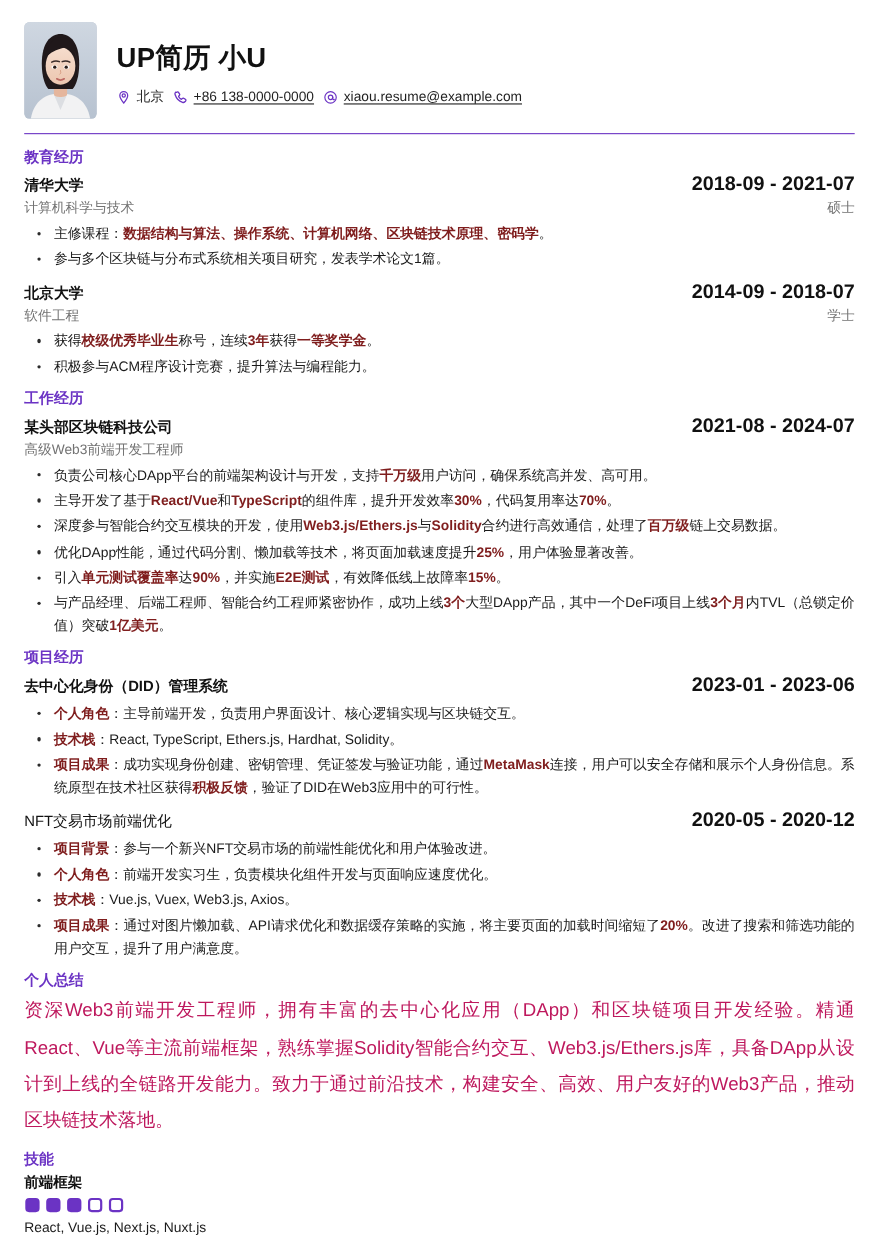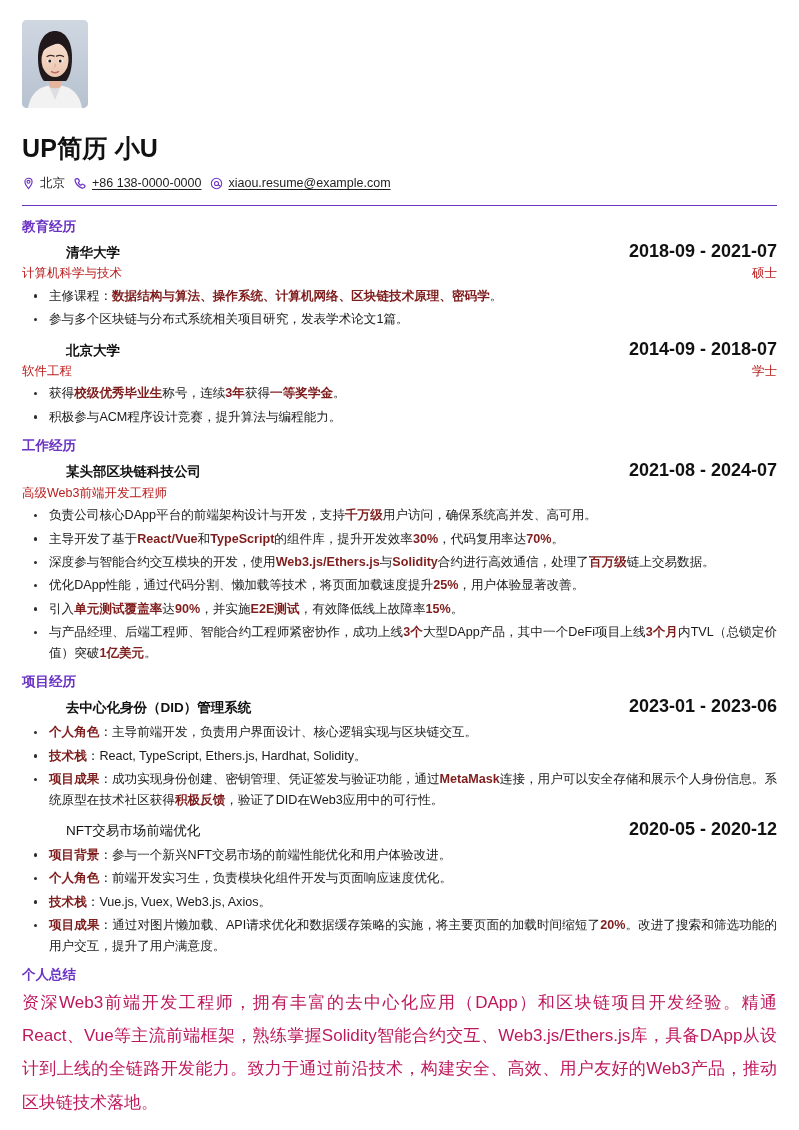--- a/index.html
+++ b/index.html
@@ -17,24 +17,23 @@
   .page {
     width: 799px; height: 1130px;
     padding: 20px 22px 0 22px;
     position: relative;
     overflow: hidden;
   }
 
   
   .header {
     display: flex;
-    align-items: flex-start;
+    align-items: center;
     gap: 18px;
     padding-bottom: 10px;
-    flex-direction: column;
   }
   .photo {
     width: 66px; height: 88px;
     border-radius: 5px;
     overflow: hidden;
     flex: 0 0 auto;
     position: relative;
     background: #c3cbd6;
   }
   .photo svg { display:block; width:100%; height:100%; }
@@ -77,30 +76,30 @@
   }
 
   .entry { margin-bottom: 6px; }
   .entry-head {
     display: flex;
     justify-content: space-between;
     align-items: baseline;
     gap: 12px;
     line-height: 1.45;
   }
-  .entry-org { font-size: 13.5px; font-weight: 700; color: #111; margin-left: 44px; }
+  .entry-org { font-size: 13.5px; font-weight: 700; color: #111; }
   .entry-org.plain { font-weight: 400; }
   .entry-date { font-size: 18px; font-weight: 700; color: #111; white-space: nowrap; }
   .entry-sub {
     display: flex;
     justify-content: space-between;
     align-items: baseline;
     gap: 12px;
     font-size: 12.5px;
-    color: #b91c1c;
+    color: #737373;
     line-height: 1.5;
   }
   .entry-degree { white-space: nowrap; }
 
   ul.bullets {
     list-style: none;
     margin: 3px 0 0 0;
     padding: 0;
   }
   ul.bullets > li {

